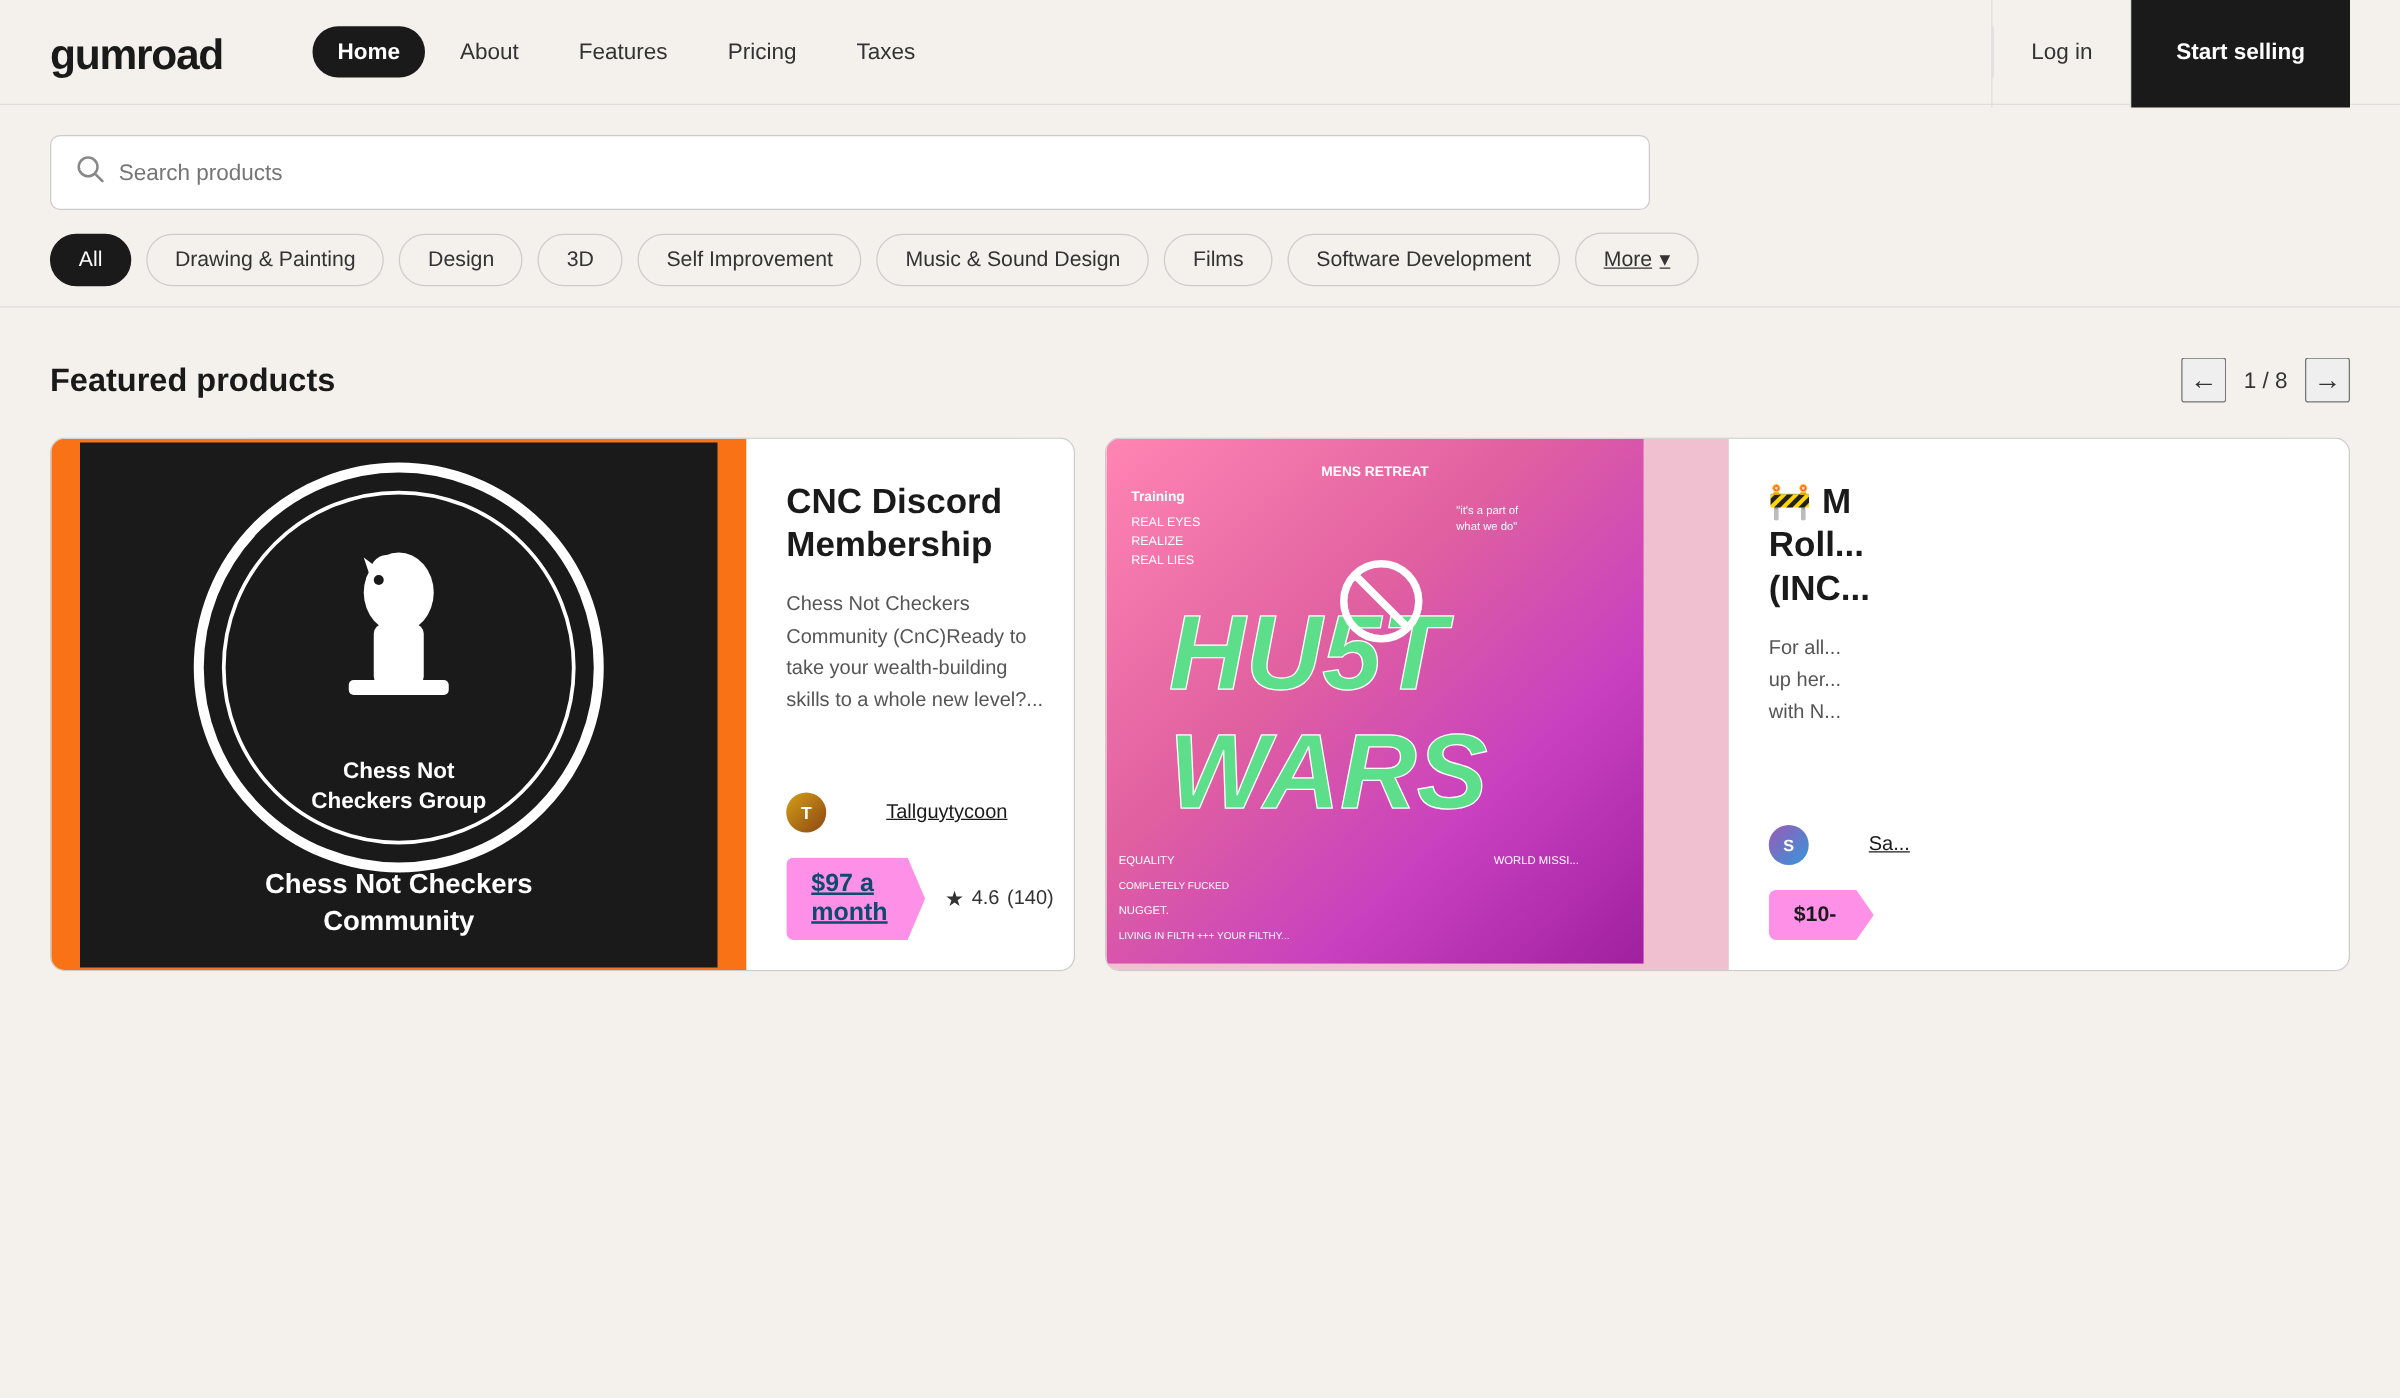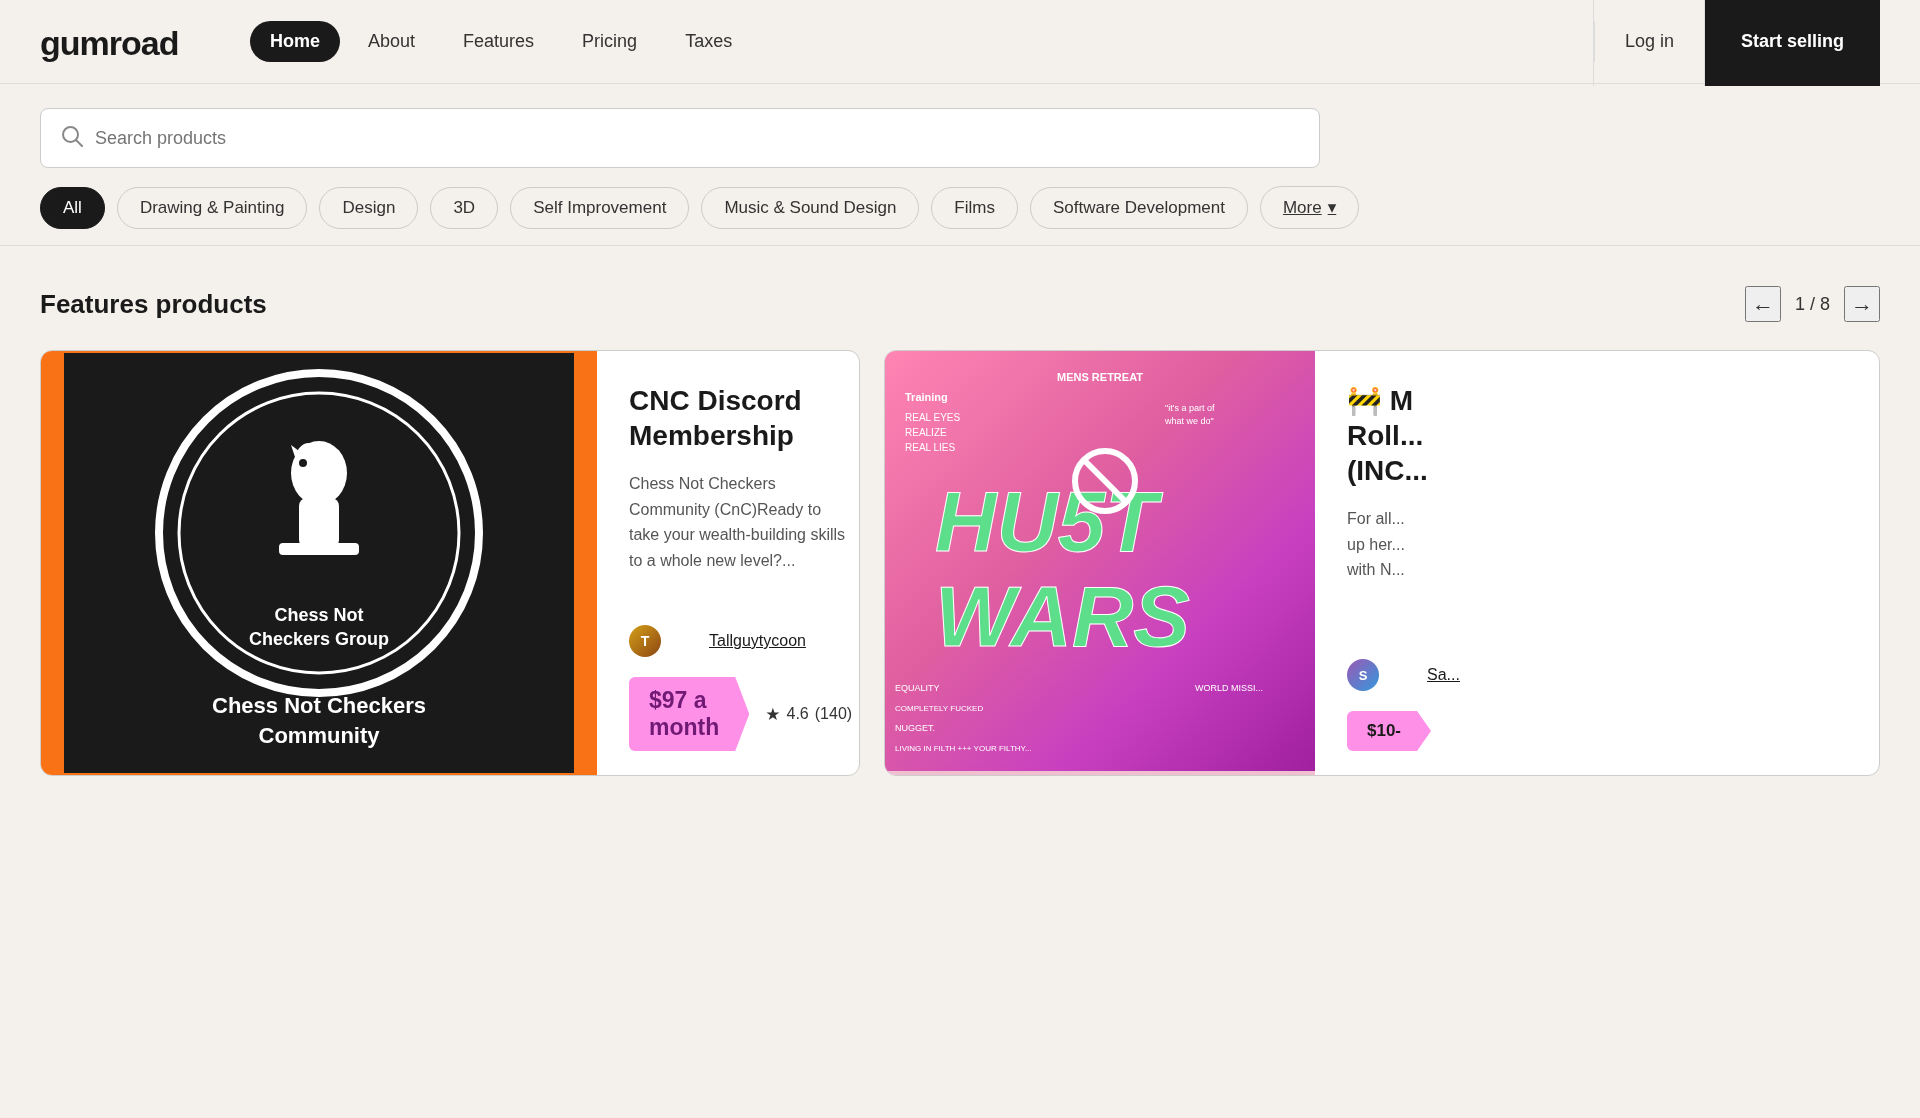--- a/index.html
+++ b/index.html
@@ -244,28 +244,29 @@
       font-weight: 500;
       margin-left: 38px;
     }
     .card-footer {
       display: flex;
       align-items: center;
       gap: 16px;
     }
     .price-tag {
       background: #ff90e8;
-      color: #701a75;
+      color: #0c4a6e;
       padding: 10px 20px;
-      font-size: 23px;
+      font-size: 20px;
       font-weight: 700;
       border-radius: 6px;
       position: relative;
       clip-path: polygon(0 0, calc(100% - 14px) 0, 100% 50%, calc(100% - 14px) 100%, 0 100%);
       padding-right: 30px;
+      text-decoration: underline;
     }
     .rating {
       display: flex;
       align-items: center;
       gap: 6px;
       font-size: 16px;
       color: #333;
       font-weight: 500;
     }
     .star-icon { color: #333; font-size: 17px; }
@@ -350,21 +351,21 @@
     <button class="filter-chip">Software Development</button>
     <button class="filter-chip more">
       <span>More</span>
       <span>▾</span>
     </button>
   </div>
 </div>
 
 <div class="featured-section">
   <div class="featured-header">
-    <h2 class="featured-title">Features products</h2>
+    <h2 class="featured-title">Featured products</h2>
     <div class="pagination">
       <button class="pagination-arrow">←</button>
       <span class="pagination-text">1 / 8</span>
       <button class="pagination-arrow">→</button>
     </div>
   </div>
 
   <div class="cards-row">
 
     <div class="card card-1">
@@ -411,21 +412,21 @@
           <div class="rating">
             <span class="star-icon">★</span>
             <span>4.6</span>
             <span>(140)</span>
           </div>
         </div>
       </div>
     </div>
 
     <div class="card card-2">
-      <div class="card-2-img" style="width:430px;flex-shrink:0;">
+      <div class="card-2-img" style="width:498px;flex-shrink:0;">
         
         <svg width="430" height="420" viewBox="0 0 430 420" xmlns="http://www.w3.org/2000/svg">
           <defs>
             <linearGradient id="bg-grad" x1="0%" y1="0%" x2="100%" y2="100%">
               <stop offset="0%" style="stop-color:#ff85b3"></stop>
               <stop offset="40%" style="stop-color:#e060a0"></stop>
               <stop offset="70%" style="stop-color:#c840c0"></stop>
               <stop offset="100%" style="stop-color:#a020a0"></stop>
             </linearGradient>
           </defs>

